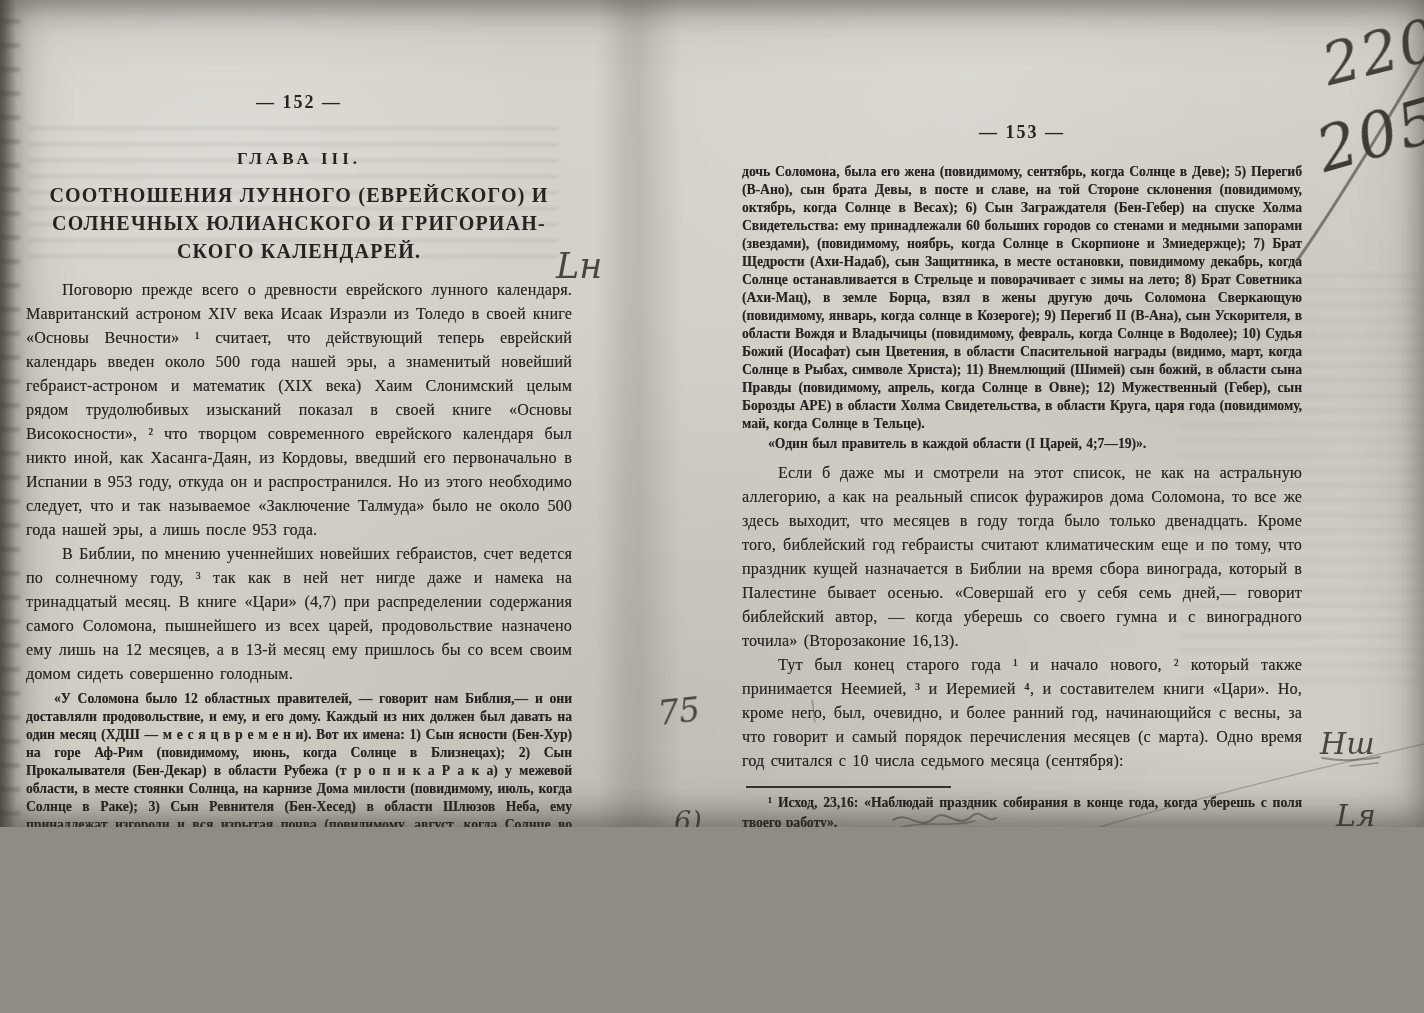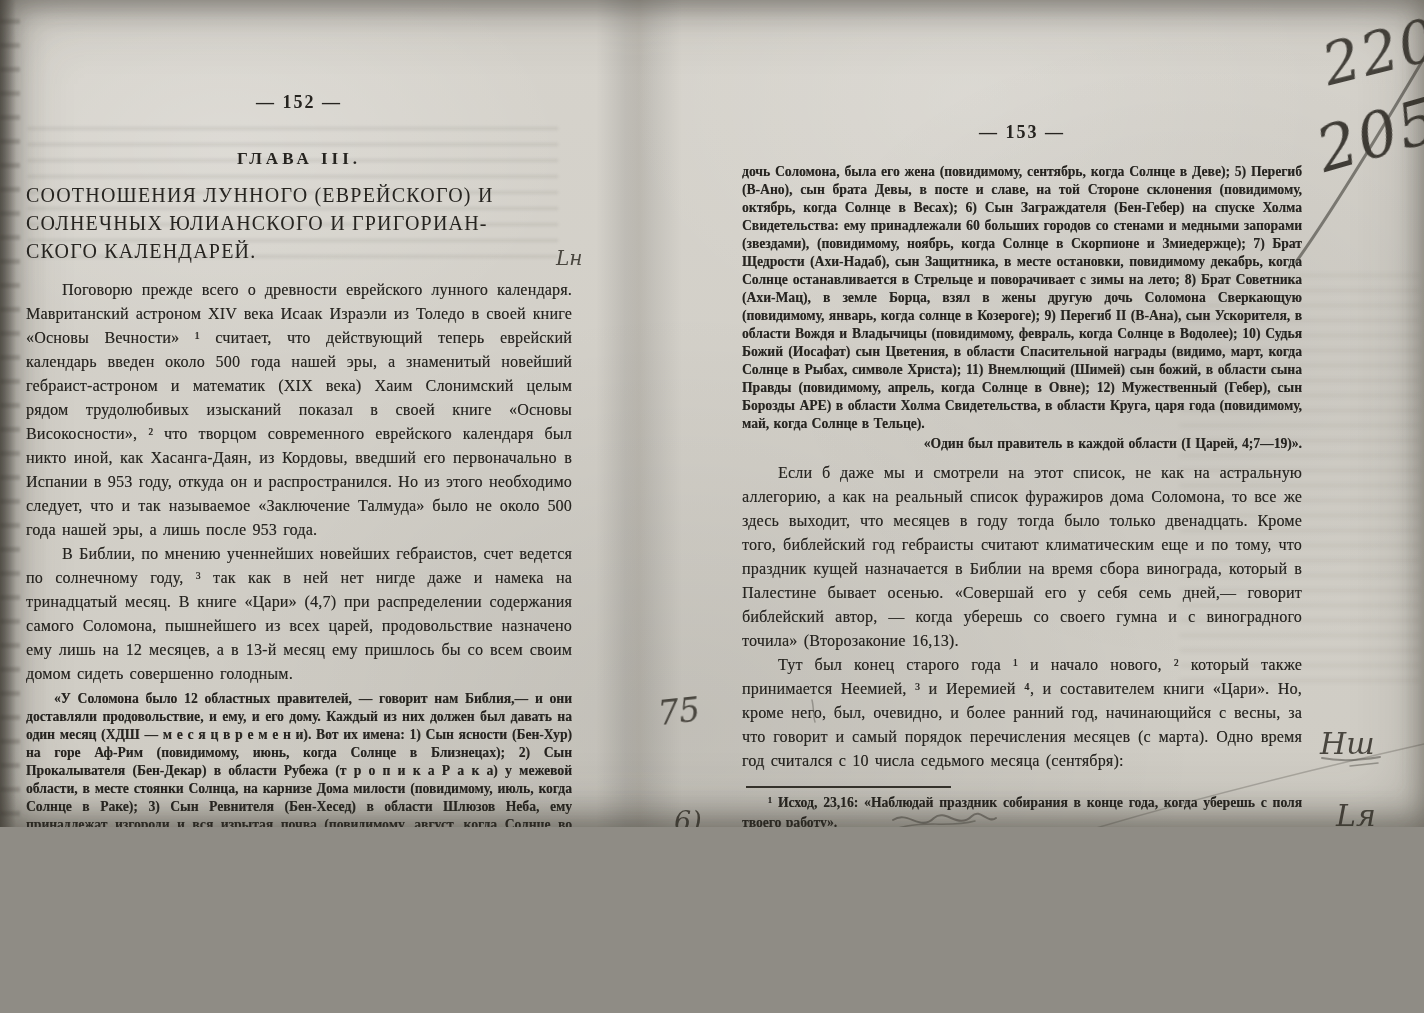--- a/index.html
+++ b/index.html
@@ -10,25 +10,25 @@
     background:
       radial-gradient(ellipse 340px 220px at 16% 18%, rgba(255,255,255,.20), rgba(255,255,255,0)),
       radial-gradient(ellipse 420px 320px at 84% 42%, rgba(0,0,0,.05), rgba(0,0,0,0)),
       radial-gradient(ellipse 520px 420px at 48% 88%, rgba(0,0,0,.07), rgba(0,0,0,0)),
       radial-gradient(ellipse 360px 260px at 68% 12%, rgba(255,255,255,.14), rgba(255,255,255,0)),
       linear-gradient(180deg,#d6d3cc,#cfccc4);
   }
   .page-col{position:absolute;overflow:hidden;}
   .pg-num{text-align:center;font-size:18px;font-weight:700;letter-spacing:2px;}
   .chapter{text-align:center;font-size:17px;font-weight:700;letter-spacing:4px;margin-top:36px;}
-  .title{ text-align:left;font-size:20px;line-height:28px;font-weight:400;letter-spacing:1.2px;margin-top:12px;margin-bottom:13px;}
+  .title{ text-align:center;font-size:20px;line-height:28px;font-weight:700;letter-spacing:1.2px;margin-top:12px;margin-bottom:13px;}
   .body-p{font-size:16px;line-height:24px;font-weight:400;text-align:justify;text-indent:36px;margin:0;word-spacing:2px;letter-spacing:.2px;text-shadow:.3px .3px .5px rgba(38,36,32,.45);}
   .small-p{font-size:13.6px;line-height:18px;font-weight:700;text-align:justify;text-indent:28px;margin:4px 0 0 0;word-spacing:1px;text-shadow:.3px .3px .4px rgba(38,36,32,.4);}
   .small-cont{text-indent:0;margin-top:0;}
-  .q-line{text-indent:26px;text-align:right;margin-top:2px;}
+  .q-line{text-indent:26px;text-align:left;margin-top:2px;}
   .fn-rule{width:205px;border:none;border-top:2px solid #35322c;margin:13px 0 5px 4px;}
   .fn-p{font-size:13.6px;line-height:19.5px;font-weight:700;text-align:justify;text-indent:26px;margin:0;word-spacing:1px;text-shadow:.3px .3px .4px rgba(38,36,32,.4);}
   .hw{position:absolute;font-family:"DejaVu Serif",serif;font-style:italic;color:#49463f;filter:blur(.3px);white-space:nowrap;}
   .gutter{position:absolute;left:596px;top:0;width:86px;height:1013px;
     background:linear-gradient(90deg, rgba(0,0,0,0) 0%, rgba(0,0,0,.10) 34%, rgba(88,83,73,.20) 50%, rgba(0,0,0,.08) 66%, rgba(0,0,0,0) 100%);}
   .edge-left{position:absolute;left:0;top:0;width:16px;height:1013px;background:linear-gradient(90deg, rgba(62,59,52,.65), rgba(62,59,52,0));}
   .vignette{position:absolute;inset:0;pointer-events:none;
     box-shadow:inset 0 0 70px rgba(60,56,48,.30), inset 0 -12px 28px rgba(60,56,48,.28), inset 14px 0 34px rgba(40,38,33,.30), inset 0 10px 22px rgba(60,56,48,.18);}
   .bleed{position:absolute;pointer-events:none;}
   .bleed-left-strip{left:0;top:90;width:20px;height:840px;background:repeating-linear-gradient(0deg, rgba(62,59,52,.45) 0 5px, rgba(62,59,52,0) 5px 24px);filter:blur(1.2px);opacity:.5;}
@@ -86,21 +86,21 @@
     <path d="M898,828 C925,820 950,828 975,821" stroke="#4c4943" stroke-width="1.5" fill="none" opacity="0.45" stroke-linecap="round"></path>
     <path d="M731,980 L743,1004 L769,956" stroke="#44413b" stroke-width="3.5" fill="none" opacity="0.7" stroke-linecap="round" stroke-linejoin="round"></path>
     <path d="M455,858 L505,853" stroke="#4c4943" stroke-width="1.5" fill="none" opacity="0.45" stroke-linecap="round"></path>
     <path d="M1322,758 C1342,762 1362,760 1380,757" stroke="#4c4943" stroke-width="2" fill="none" opacity="0.5" stroke-linecap="round"></path>
     <path d="M1350,766 L1378,763" stroke="#4c4943" stroke-width="1.5" fill="none" opacity="0.45" stroke-linecap="round"></path>
     <path d="M812,700 C814,708 813,716 815,722" stroke="#4c4943" stroke-width="1.5" fill="none" opacity="0.4" stroke-linecap="round"></path>
   </svg>
 
   <div class="hw" style="left:1322px;top:18px;font-size:58px;transform:rotate(-14deg);letter-spacing:2px;color:#45423c;">220</div>
   <div class="hw" style="left:1316px;top:98px;font-size:62px;transform:rotate(-16deg);letter-spacing:2px;color:#3f3c36;">205</div>
-  <div class="hw" style="left:556px;top:246px;font-size:20px;">Lн</div>
+  <div class="hw" style="left:556px;top:246px;font-size:35px;">Lн</div>
   <div class="hw" style="left:658px;top:692px;font-size:33px;transform:rotate(-6deg);">75</div>
   <div class="hw" style="left:674px;top:806px;font-size:27px;">6)</div>
   <div class="hw" style="left:652px;top:942px;font-size:34px;transform:rotate(-4deg);">75</div>
   <div class="hw" style="left:778px;top:938px;font-size:38px;transform:rotate(3deg);color:#3a3833;">7</div>
   <div class="hw" style="left:772px;top:966px;font-size:25px;">6</div>
   <div class="hw" style="left:800px;top:962px;font-size:26px;transform:rotate(-3deg);letter-spacing:1px;">„судный день — иом-кипур“.</div>
   <div class="hw" style="left:1320px;top:726px;font-size:30px;">Нш</div>
   <div class="hw" style="left:1336px;top:798px;font-size:30px;">Lя</div>
 
   <div class="vignette"></div>

